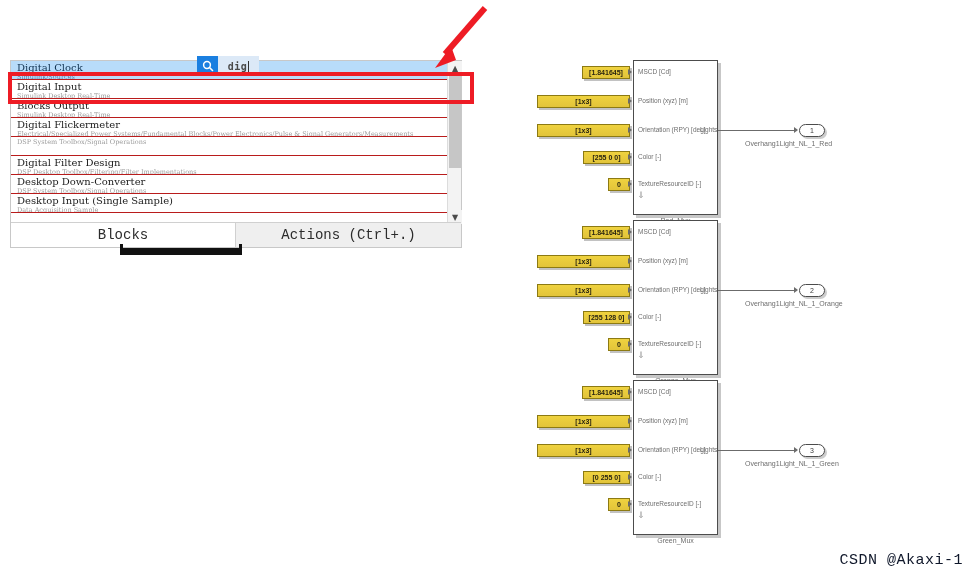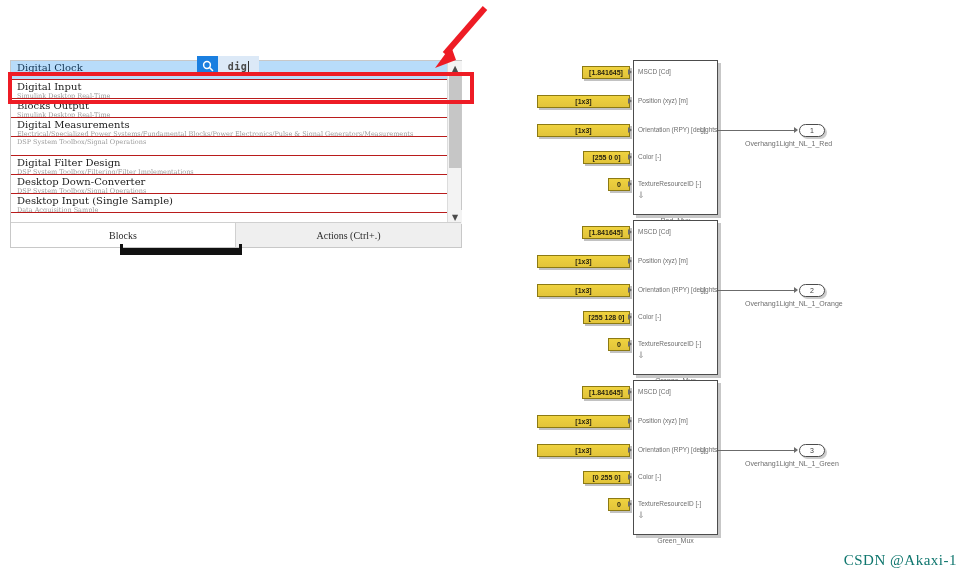--- a/index.html
+++ b/index.html
@@ -103,22 +103,22 @@
 
   
   #qi-tabs{
     position:absolute;left:0;right:0;bottom:0;height:24px;
     display:flex;border-top:1px solid #d0d0d0;
     background:#efefef;
   }
   .qi-tab{
     flex:1 1 50%;
     display:flex;align-items:center;justify-content:center;
-    font-family:Liberation Serif, serif;
-    font-size:10px;color:#2b2b2b;
+    font-family:Liberation Mono, monospace;
+    font-size:14px;color:#2b2b2b;
     box-sizing:border-box;
     height:100%;
   }
   .qi-tab.active{background:#ffffff;border-right:1px solid #d0d0d0;}
   .qi-tab.inactive{background:#efefef;}
 
   
   #tab-marker{
     position:absolute;left:120px;top:248px;width:122px;height:7px;
     background:#111;
@@ -205,52 +205,53 @@
     font-size:7px;color:#6e6e6e;white-space:nowrap;
   }
   .more-ports{
     position:absolute;
     font-family:"DejaVu Sans", sans-serif;
     font-size:9px;color:#9a9a9a;line-height:9px;
   }
 
   
   #watermark{
-    position:absolute;right:18px;bottom:8px;
-    font-family:Liberation Serif, serif;
-    font-size:15px;color:#0f766e;letter-spacing:.5px;
+    position:absolute;right:12px;bottom:8px;
+    font-family:Liberation Mono, monospace;
+    font-size:15px;color:#0f172a;letter-spacing:.5px;
   }
 </style>
 </head>
 <body>
 
 <div id="quick-insert">
 
   <div id="results">
       <div class="result-row selected">
         <span class="r-title">Digital Clock</span>
+        <span class="r-path">Simulink/Sources</span>
       </div>
       <div class="result-row">
         <span class="r-title">Digital Input</span>
         <span class="r-path">Simulink Desktop Real-Time</span>
       </div>
       <div class="result-row">
         <span class="r-title">Blocks Output</span>
         <span class="r-path">Simulink Desktop Real-Time</span>
       </div>
       <div class="result-row">
-        <span class="r-title">Digital Measurements</span>
+        <span class="r-title">Digital Flickermeter</span>
         <span class="r-path">Electrical/Specialized Power Systems/Fundamental Blocks/Power Electronics/Pulse &amp; Signal Generators/Measurements</span>
       </div>
       <div class="result-row">
         <span class="r-path">DSP System Toolbox/Signal Operations</span>
       </div>
       <div class="result-row">
         <span class="r-title">Digital Filter Design</span>
-        <span class="r-path">DSP System Toolbox/Filtering/Filter Implementations</span>
+        <span class="r-path">DSP Desktop Toolbox/Filtering/Filter Implementations</span>
       </div>
       <div class="result-row">
         <span class="r-title">Desktop Down-Converter</span>
         <span class="r-path">DSP System Toolbox/Signal Operations</span>
       </div>
       <div class="result-row">
         <span class="r-title">Desktop Input (Single Sample)</span>
         <span class="r-path">Data Acquisition Sample</span>
       </div>
     </div>

